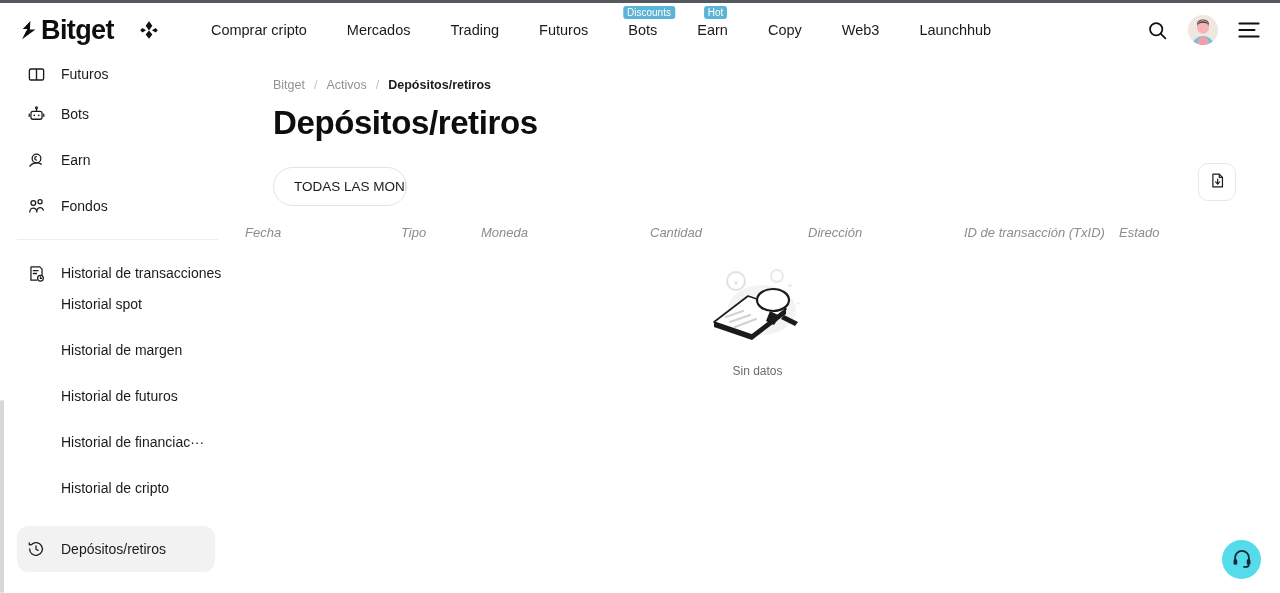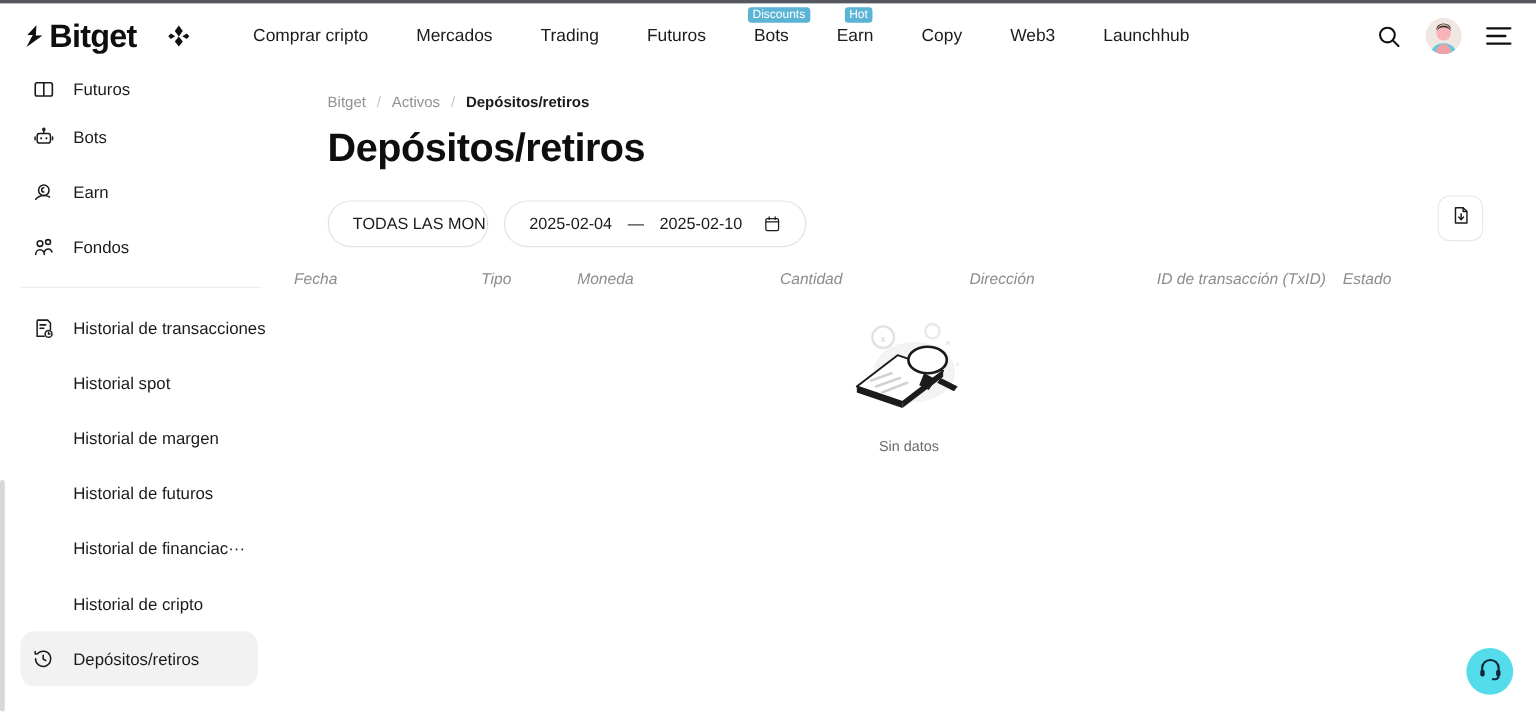--- a/index.html
+++ b/index.html
@@ -74,21 +74,21 @@
   }
   .side-item .si-icon {
     width: 20px; height: 20px; margin-right: 15px;
     display: flex; align-items: center; justify-content: center;
     flex: 0 0 20px;
   }
   .side-item .si-label {
     font-size: 14px; color: #1b1b1b; white-space: nowrap;
   }
   .side-sub {
-    display: flex; align-items: center;
+    display: flex; align-items: flex-start;
     height: 46px; padding-left: 61px;
     cursor: pointer;
   }
   .side-sub .ss-label { font-size: 14px; color: #1b1b1b; white-space: nowrap; }
   .side-divider {
     height: 1px; background: #eeeeee;
     margin: 10px 17px 10px 17px;
   }
   .side-item.active {
     background: #f2f2f2; border-radius: 12px;
@@ -366,33 +366,20 @@
 
   <div class="page-title">Depósitos/retiros</div>
 
   <div class="filters">
 
     <div class="pill w1">
       <span>TODAS LAS MONE</span>
     </div>
 
 
-    <div class="pill">
-      <span>2025-02-04</span>
-      <span class="dash">—</span>
-      <span>2025-02-10</span>
-      <span class="cal">
-        <svg width="15" height="15" viewBox="0 0 24 24" fill="none" stroke="#1b1b1b" stroke-width="1.7">
-          <rect x="3.5" y="5" width="17" height="16" rx="2.2"></rect>
-          <line x1="3.5" y1="9.5" x2="20.5" y2="9.5"></line>
-          <line x1="8" y1="2.8" x2="8" y2="6.2" stroke-linecap="round"></line>
-          <line x1="16" y1="2.8" x2="16" y2="6.2" stroke-linecap="round"></line>
-        </svg>
-      </span>
-    </div>
   </div>
 
   <div class="export-btn">
     <span>
       <svg width="17" height="17" viewBox="0 0 24 24" fill="none" stroke="#1b1b1b" stroke-width="1.7">
         <path d="M5.5 3 h9 L19 7.5 V21 H5.5 Z" stroke-linejoin="round"></path>
         <path d="M14.5 3 v4.5 H19" stroke-linejoin="round"></path>
         <line x1="12.2" y1="10" x2="12.2" y2="16.5" stroke-linecap="round"></line>
         <polyline points="9.4,14 12.2,17 15,14" stroke-linecap="round" stroke-linejoin="round"></polyline>
       </svg>

